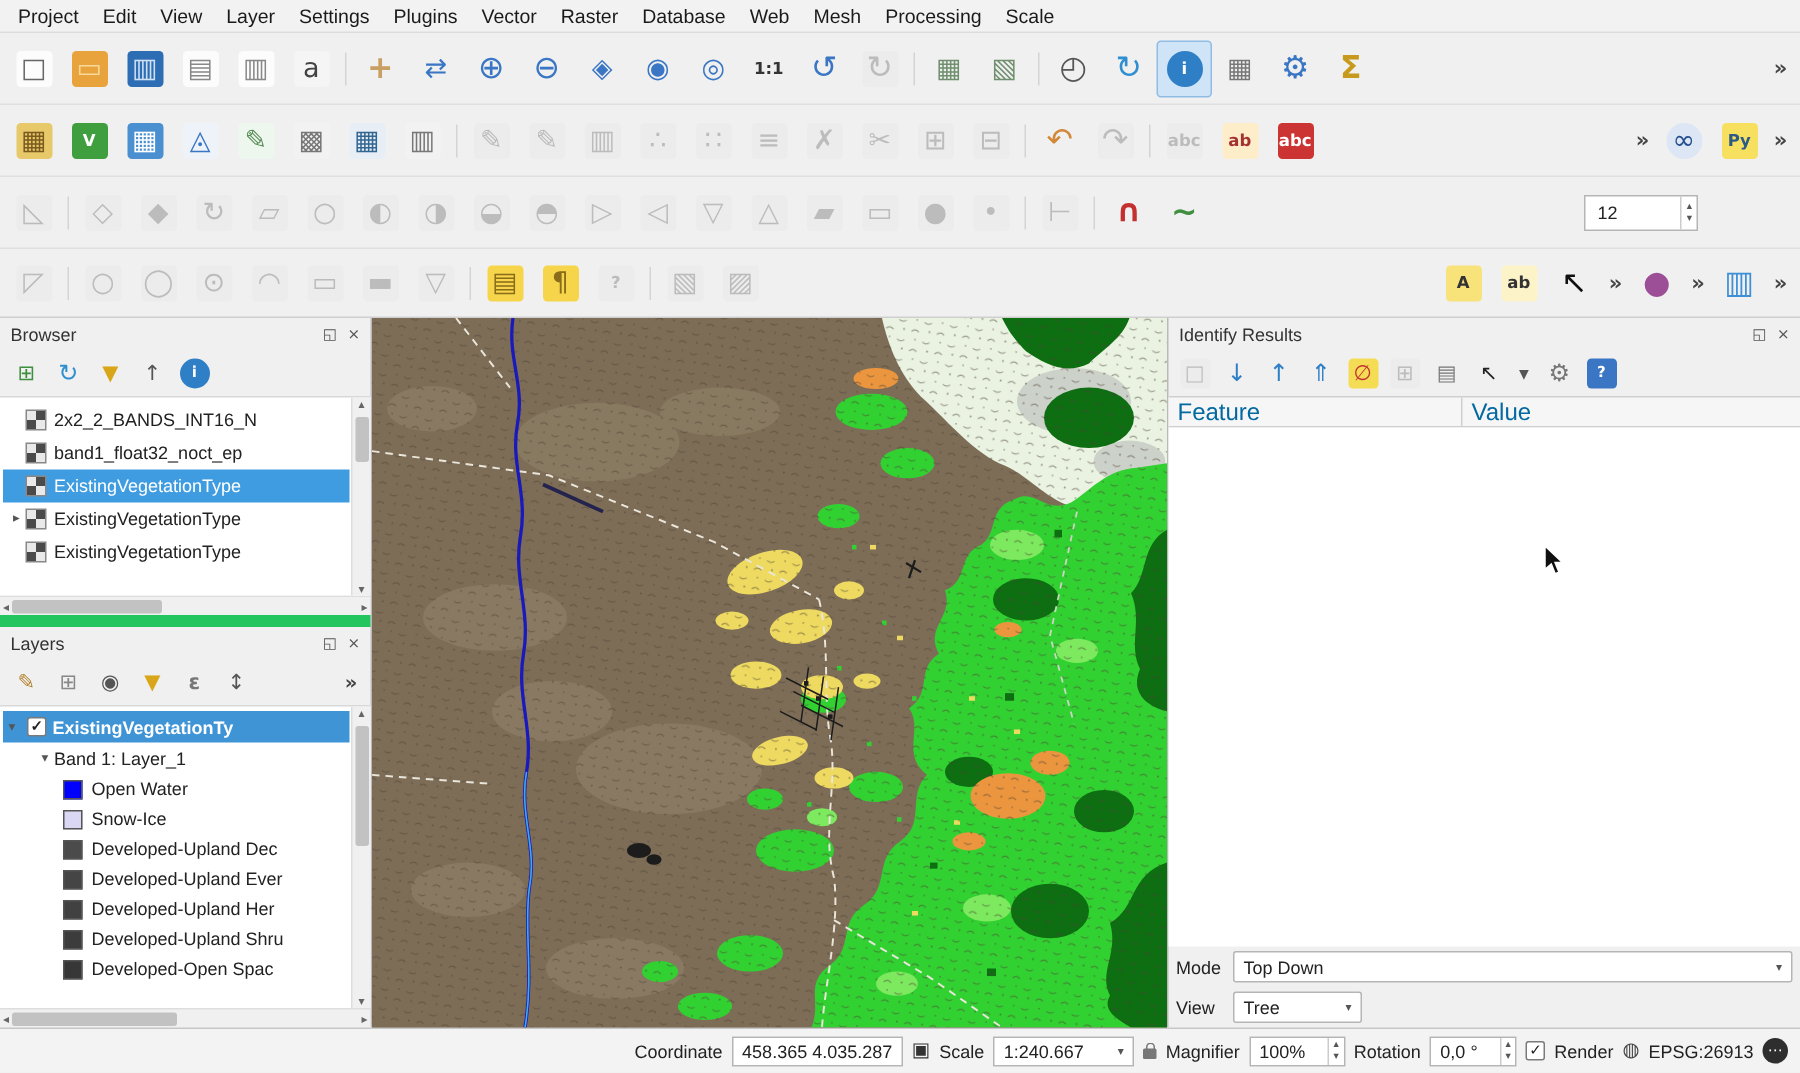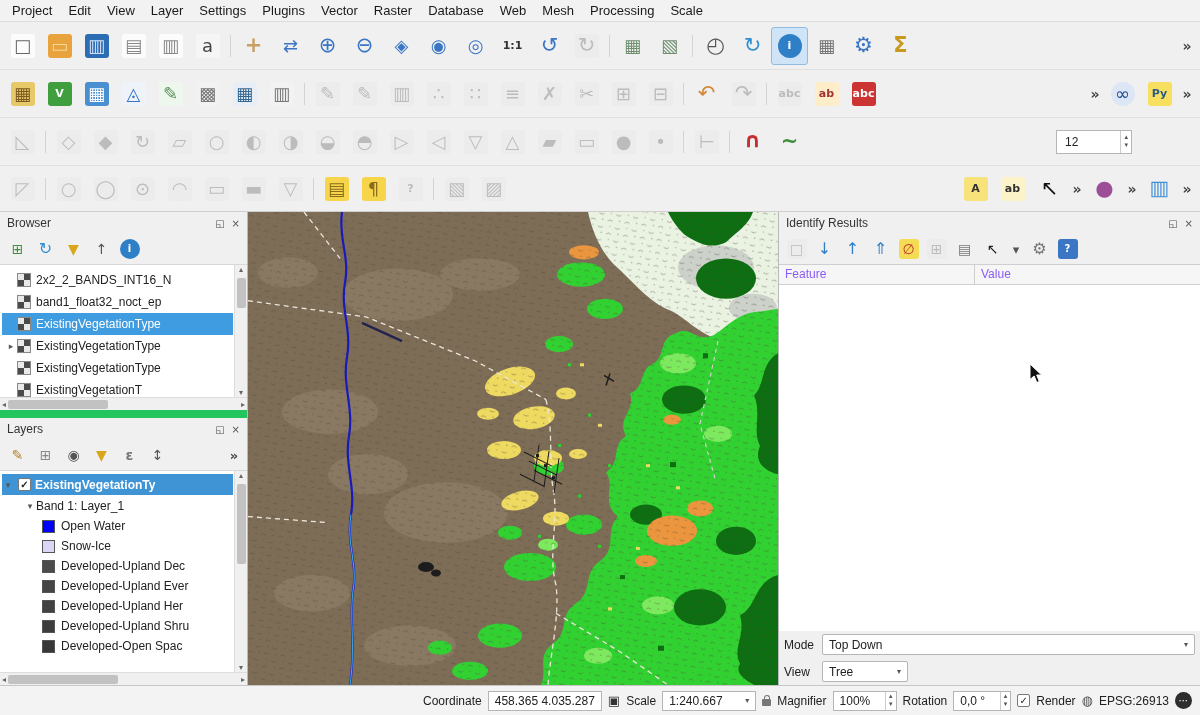--- a/index.html
+++ b/index.html
@@ -99,21 +99,21 @@
   .mCity{stroke:var(--map-ink,#1c1c1c);stroke-width:1;fill:none}
   .mInk ellipse,.mInk rect{fill:var(--map-ink,#1c1c1c)}
   .mInk path{stroke:var(--map-ink,#1c1c1c);stroke-width:1.5;fill:none}
   .mWater{stroke:var(--map-water,#1a1abc);fill:none;stroke-width:2.2}
   .mWater2{stroke:var(--map-water_light,#3fa8e8);fill:none;stroke-width:1.1}
   .mNavy{stroke:var(--map-line_dark,#23234e);stroke-width:2.5;fill:none}
 
   
   .identify{width:422px;flex:none;border-left:1px solid #b9b9b9;background:#f0f0f0}
   .id-header{display:flex;height:21px;flex:none;border-top:1px solid #cfcfcf;border-bottom:1px solid #cfcfcf;background:#f6f6f6}
-  .id-col{padding:2px 6px;font-size:12px;color:#8b5cf6}
+  .id-col{padding:2px 6px;font-size:16px;color:#0369a1}
   .id-col.c1{width:196px;border-right:1px solid #cfcfcf}
   .id-col.c2{flex:1}
   .id-body{flex:1;background:#fff;position:relative;min-height:0}
   .id-row{height:27px;flex:none;display:flex;align-items:center;padding:2px 5px;gap:5px}
   .id-label{width:33px;color:#222}
   .combo{height:21px;background:#fff;border:1px solid #b5b5b5;border-radius:2px;display:flex;align-items:center;padding-left:6px}
   .combo.mode{flex:1}
   .combo.view{width:86px}
   .carrow{margin-left:auto;width:16px;align-self:stretch;display:flex;align-items:center;justify-content:center;font-size:8px;color:#555;font-family:"DejaVu Sans",sans-serif}
   .cursor-svg{position:absolute;left:250px;top:78px;width:14px;height:21px}
@@ -762,25 +762,20 @@
           </div>
             <div class="titem" style="">
             <span class="expander">▸</span>
             <span class="raster-icon"></span>
             <span class="tlabel">ExistingVegetationType</span>
           </div>
             <div class="titem" style="">
             <span class="expander"></span>
             <span class="raster-icon"></span>
             <span class="tlabel">ExistingVegetationType</span>
-          </div>
-            <div class="titem" style="">
-            <span class="expander"></span>
-            <span class="raster-icon"></span>
-            <span class="tlabel">ExistingVegetationT</span>
           </div>
           <div class="vscroll">
             <span class="sarrow">▴</span>
             <div class="vthumb" style="height:30px"></div>
             <span class="sarrow" style="margin-top:auto">▾</span>
           </div>
         </div>
         <div class="hscroll">
           <span class="sarrow">◂</span>
           <div class="htrack">

